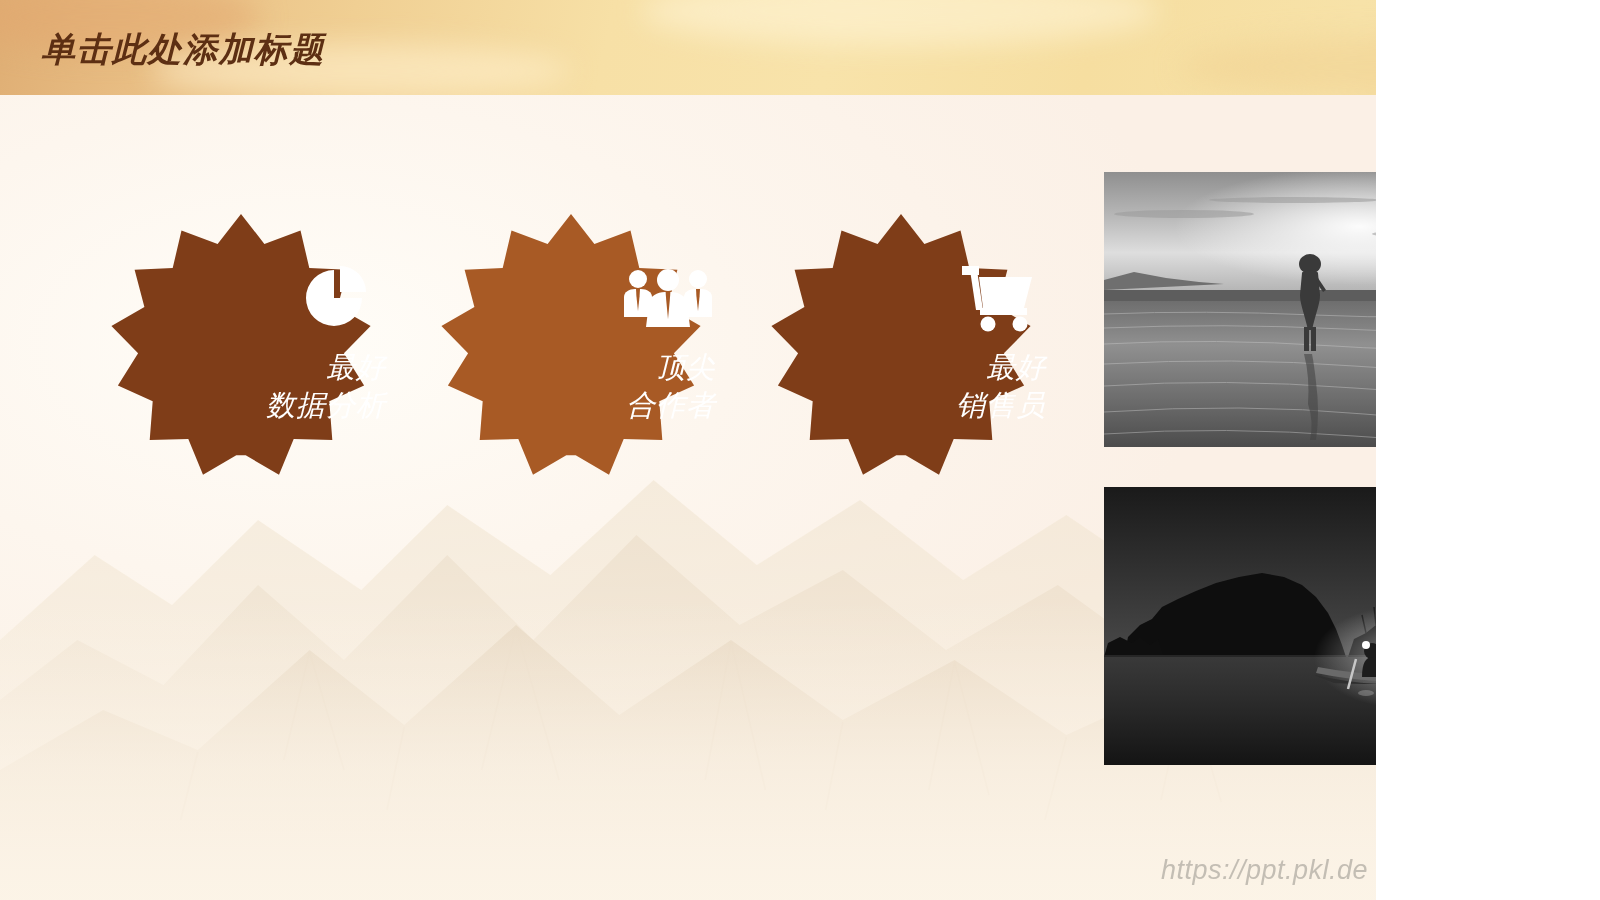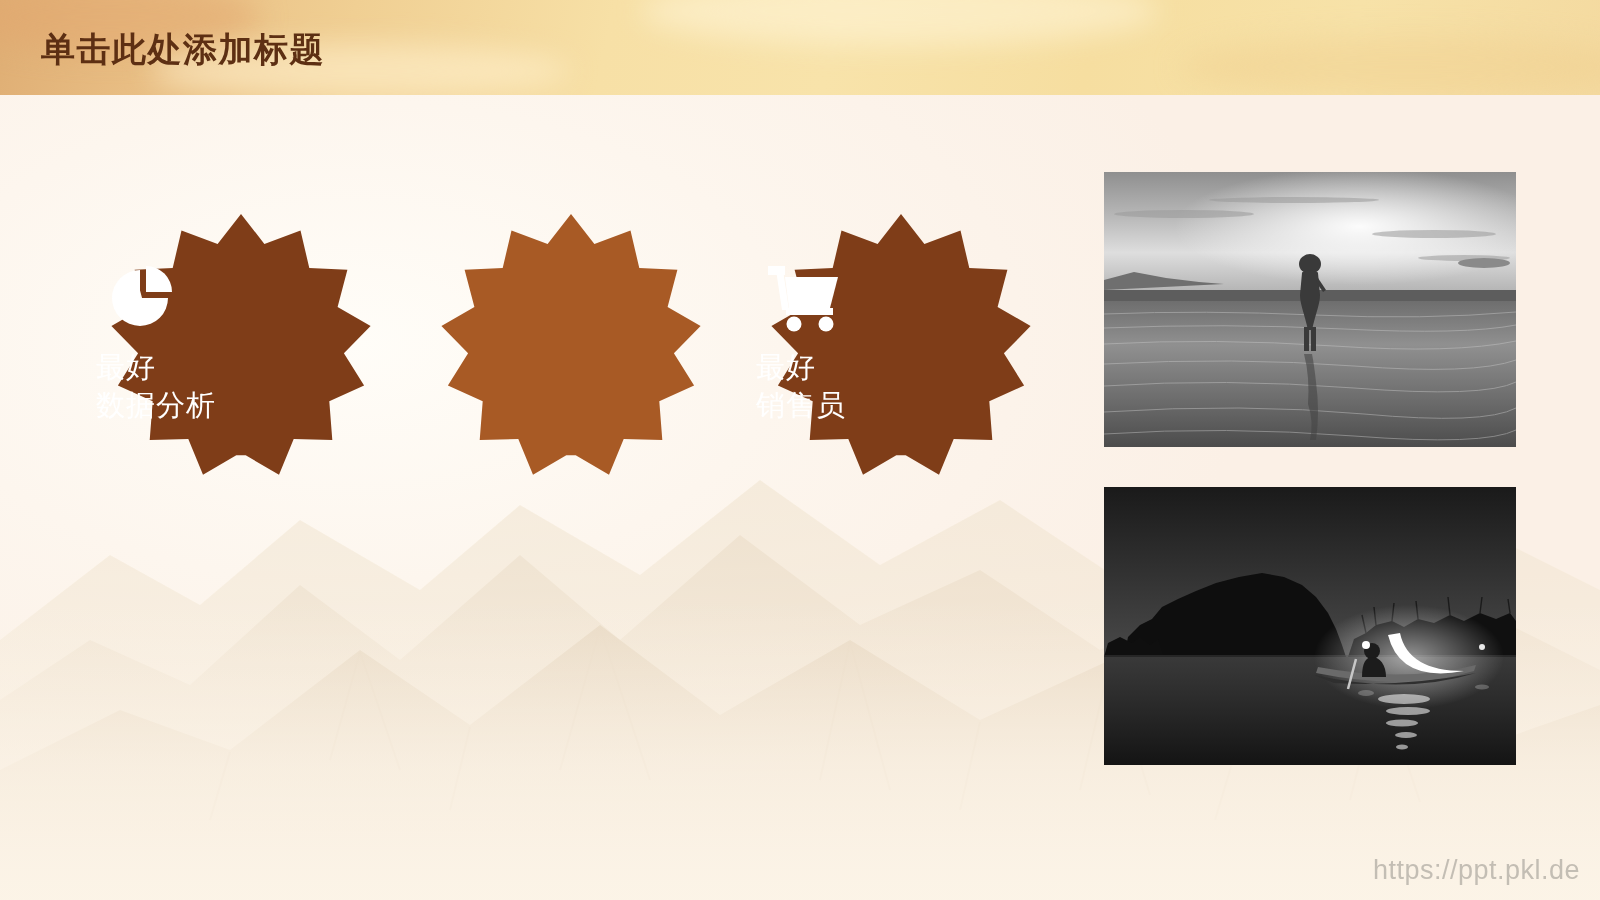--- a/index.html
+++ b/index.html
@@ -6,24 +6,25 @@
     margin: 0;
     padding: 0;
     width: 1600px;
     height: 900px;
     overflow: hidden;
     font-family: "Liberation Sans", "DejaVu Sans", sans-serif;
   }
 
   #slide {
     position: relative;
-    width: 1600px;
+    width: 1376px;
     height: 900px;
     background: #fdf9f2;
     overflow: hidden;
+    font-style: italic;
   }
 
   
   .bg-base {
     position: absolute;
     inset: 0;
     background:
       radial-gradient(ellipse 900px 500px at 22% 38%, #fffdf8 0%, #fdf6ee 48%, #fbf0e6 100%),
       linear-gradient(180deg, #fefbf6 0%, #fdf7ef 45%, #fbf2e6 100%);
   }
@@ -114,21 +115,21 @@
   }
   .badge .star svg { display: block; width: 290px; height: 290px; }
 
   .badge .content {
     position: absolute;
     left: 0;
     right: 0;
     top: 50px;
     display: flex;
     flex-direction: column;
-    align-items: flex-start;
+    align-items: flex-end;
   }
   .badge .icon {
     width: 96px;
     height: 72px;
     display: flex;
     align-items: center;
     justify-content: center;
     margin-bottom: 14px;
   }
   .badge .icon svg { display: block; }
@@ -160,21 +161,21 @@
     overflow: hidden;
     background: #2b2b2b;
   }
   .photo-top    { left: 1104px; top: 172px; width: 412px; height: 275px; }
   .photo-bottom { left: 1104px; top: 487px; width: 412px; height: 278px; }
   .photo svg { display: block; width: 100%; height: 100%; }
 
   
   .watermark {
     position: absolute;
-    right: 20px;
+    right: 8px;
     bottom: 14px;
     font-size: 27px;
     color: rgba(150,146,138,0.55);
     letter-spacing: 0.5px;
     white-space: nowrap;
   }
 </style>
 </head>
 <body>
 
@@ -241,20 +242,40 @@
         <div class="label">最好</div>
         <div class="label">数据分析</div>
       </div>
     </div>
 
     <div class="badge badge-1">
       <div class="star">
         <svg viewBox="0 0 290 290">
           <path fill="#a85a25" d="M145 2 L168.4 31.9 L204.5 18.6 L213.3 56 L251.4 57.8 L241.6 94.9 L274.6 114 L247.9 141.3 L268.1 173.6 L233.3 189.3 L236.3 228 L197.7 226.9 L183 262.8 L149.7 243.3 L145 243.3 L140.3 243.3 L107 262.8 L92.3 226.9 L53.7 228 L56.7 189.3 L21.9 173.6 L42.1 141.3 L15.4 114 L48.4 94.9 L38.6 57.8 L76.7 56 L85.5 18.6 L121.6 31.9 Z"></path>
         </svg>
+      </div>
+      <div class="content">
+        <div class="icon">
+          <svg width="94" height="62" viewBox="0 0 94 62">
+
+            <circle cx="17" cy="12" r="9" fill="#ffffff"></circle>
+            <path fill="#ffffff" d="M3 50 L3 30 C3 25 8 22 14 22 L20 22 C26 22 31 25 31 30 L31 50 Z"></path>
+            <path fill="#a85a25" d="M15 22 L19 22 L18.6 29 L17 44 L15.4 29 Z"></path>
+
+            <circle cx="77" cy="12" r="9" fill="#ffffff"></circle>
+            <path fill="#ffffff" d="M63 50 L63 30 C63 25 68 22 74 22 L80 22 C86 22 91 25 91 30 L91 50 Z"></path>
+            <path fill="#a85a25" d="M75 22 L79 22 L78.6 29 L77 44 L75.4 29 Z"></path>
+
+            <circle cx="47" cy="13" r="11" fill="#ffffff"></circle>
+            <path fill="#ffffff" d="M25 60 L28 36 C29 29 36 25 44 25 L50 25 C58 25 65 29 66 36 L69 60 Z"></path>
+            <path fill="#a85a25" d="M44.6 25 L49.4 25 L48.8 33 L47 52 L45.2 33 Z"></path>
+          </svg>
+        </div>
+        <div class="label">顶尖</div>
+        <div class="label">合作者</div>
       </div>
     </div>
 
     <div class="badge badge-2">
       <div class="star">
         <svg viewBox="0 0 290 290">
           <path fill="#7f3d18" d="M145 2 L168.4 31.9 L204.5 18.6 L213.3 56 L251.4 57.8 L241.6 94.9 L274.6 114 L247.9 141.3 L268.1 173.6 L233.3 189.3 L236.3 228 L197.7 226.9 L183 262.8 L149.7 243.3 L145 243.3 L140.3 243.3 L107 262.8 L92.3 226.9 L53.7 228 L56.7 189.3 L21.9 173.6 L42.1 141.3 L15.4 114 L48.4 94.9 L38.6 57.8 L76.7 56 L85.5 18.6 L121.6 31.9 Z"></path>
         </svg>
       </div>
       <div class="content">

